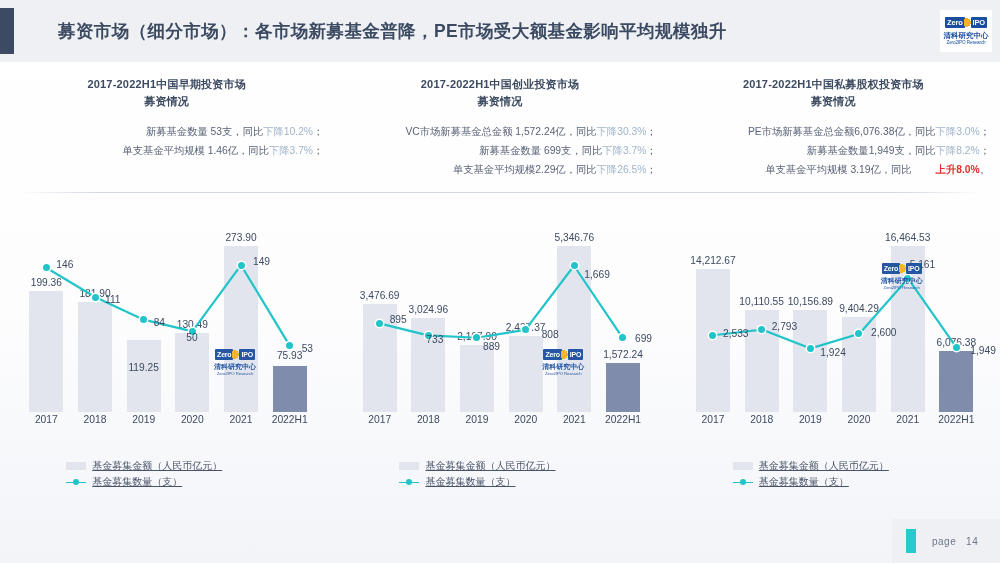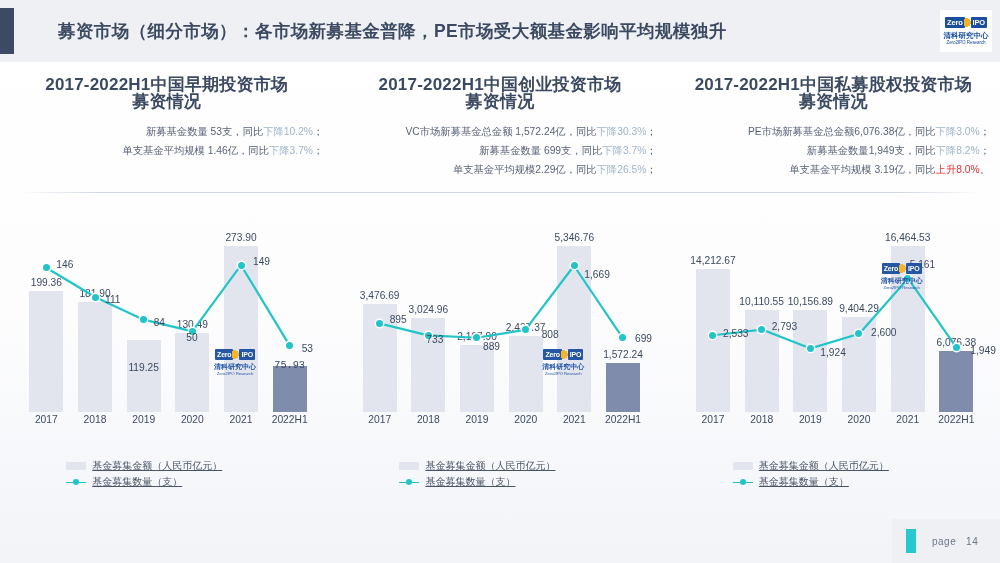--- a/index.html
+++ b/index.html
@@ -54,30 +54,30 @@
   .logo-en{color:#1a4fa0;font-size:4.6px;margin-top:0px;line-height:6px;letter-spacing:-.1px;}
 
   
   .cols{
     position:absolute;left:0;top:62px;width:1000px;height:430px;
     display:flex;
   }
   .col{width:333.33px;position:relative;padding-top:14px;box-sizing:border-box;}
 
   .col-title{
-    text-align:center;font-size:17px;font-weight:bold;color:#3c4a61;
+    text-align:center;font-size:11px;font-weight:bold;color:#3c4a61;
     line-height:17px;letter-spacing:.2px;
   }
   .col-desc{
     margin-top:12px;padding:0 10px 0 18px;
     text-align:right;font-size:10.3px;color:#5a6377;line-height:19px;
   }
   .col-desc .line{white-space:nowrap;}
   .pct-down{color:#9fb4c9;}
-  .pct-up{color:#e03030;font-weight:normal;}
+  .pct-up{color:#e03030;font-weight:bold;margin-left:24px;}
 
   .divider{
     position:absolute;left:20px;top:192px;width:960px;height:1px;
     background:linear-gradient(90deg,rgba(205,212,224,0) 0%,rgba(205,212,224,.9) 8%,rgba(205,212,224,.9) 92%,rgba(205,212,224,0) 100%);
   }
 
   
   .chart{position:absolute;left:0;top:138px;width:333.33px;height:250px;}
   .plot{position:absolute;left:22px;top:0;width:292px;height:212px;}
   .bar{
@@ -183,21 +183,21 @@
             <div class="bar-label" style="left: -12.6667px; top: 77.1758px;">199.36</div>
             <div class="bar" style="left: 56px; height: 110.242px;"></div>
             <div class="bar-label" style="left: 36px; top: 87.7576px;">181.90</div>
             <div class="bar" style="left: 104.667px; height: 72.2727px;"></div>
             <div class="bar-label" style="left: 84.6667px; top: 125.727px; margin-top: 36px;">119.25</div>
             <div class="bar" style="left: 153.333px; height: 79.0848px;"></div>
             <div class="bar-label" style="left: 133.333px; top: 118.915px;">130.49</div>
             <div class="bar" style="left: 202px; height: 166px;"></div>
             <div class="bar-label" style="left: 182px; top: 32px;">273.90</div>
             <div class="bar hl" style="left: 250.667px; height: 46.0182px;"></div>
-            <div class="bar-label" style="left: 230.667px; top: 160px; font-family: Liberation Mono, monospace;">75.93</div>
+            <div class="bar-label" style="left: 230.667px; top: 150px;">75.93</div>
             <svg class="lineSvg" viewBox="0 0 292 212">
               <polyline points="24.333333333333332,67.72500000000001 73,97.03750000000001 121.66666666666666,119.64999999999999 170.33333333333334,131.375 219,65.21249999999999 267.66666666666663,145.6125" fill="none" stroke="#21c4c9" stroke-width="2.2" stroke-linejoin="round" stroke-linecap="round"></polyline>
             </svg>
             <div class="pt" style="left: 24.3333px; top: 67.725px;"></div>
             <div class="pt-label" style="left: 34.3333px; top: 58.725px; text-align: right;">146</div>
             <div class="pt" style="left: 73px; top: 97.0375px;"></div>
             <div class="pt-label" style="left: 83px; top: 94.0375px;">111</div>
             <div class="pt" style="left: 121.667px; top: 119.65px;"></div>
             <div class="pt-label" style="left: 131.667px; top: 116.65px;">84</div>
             <div class="pt" style="left: 170.333px; top: 131.375px;"></div>

